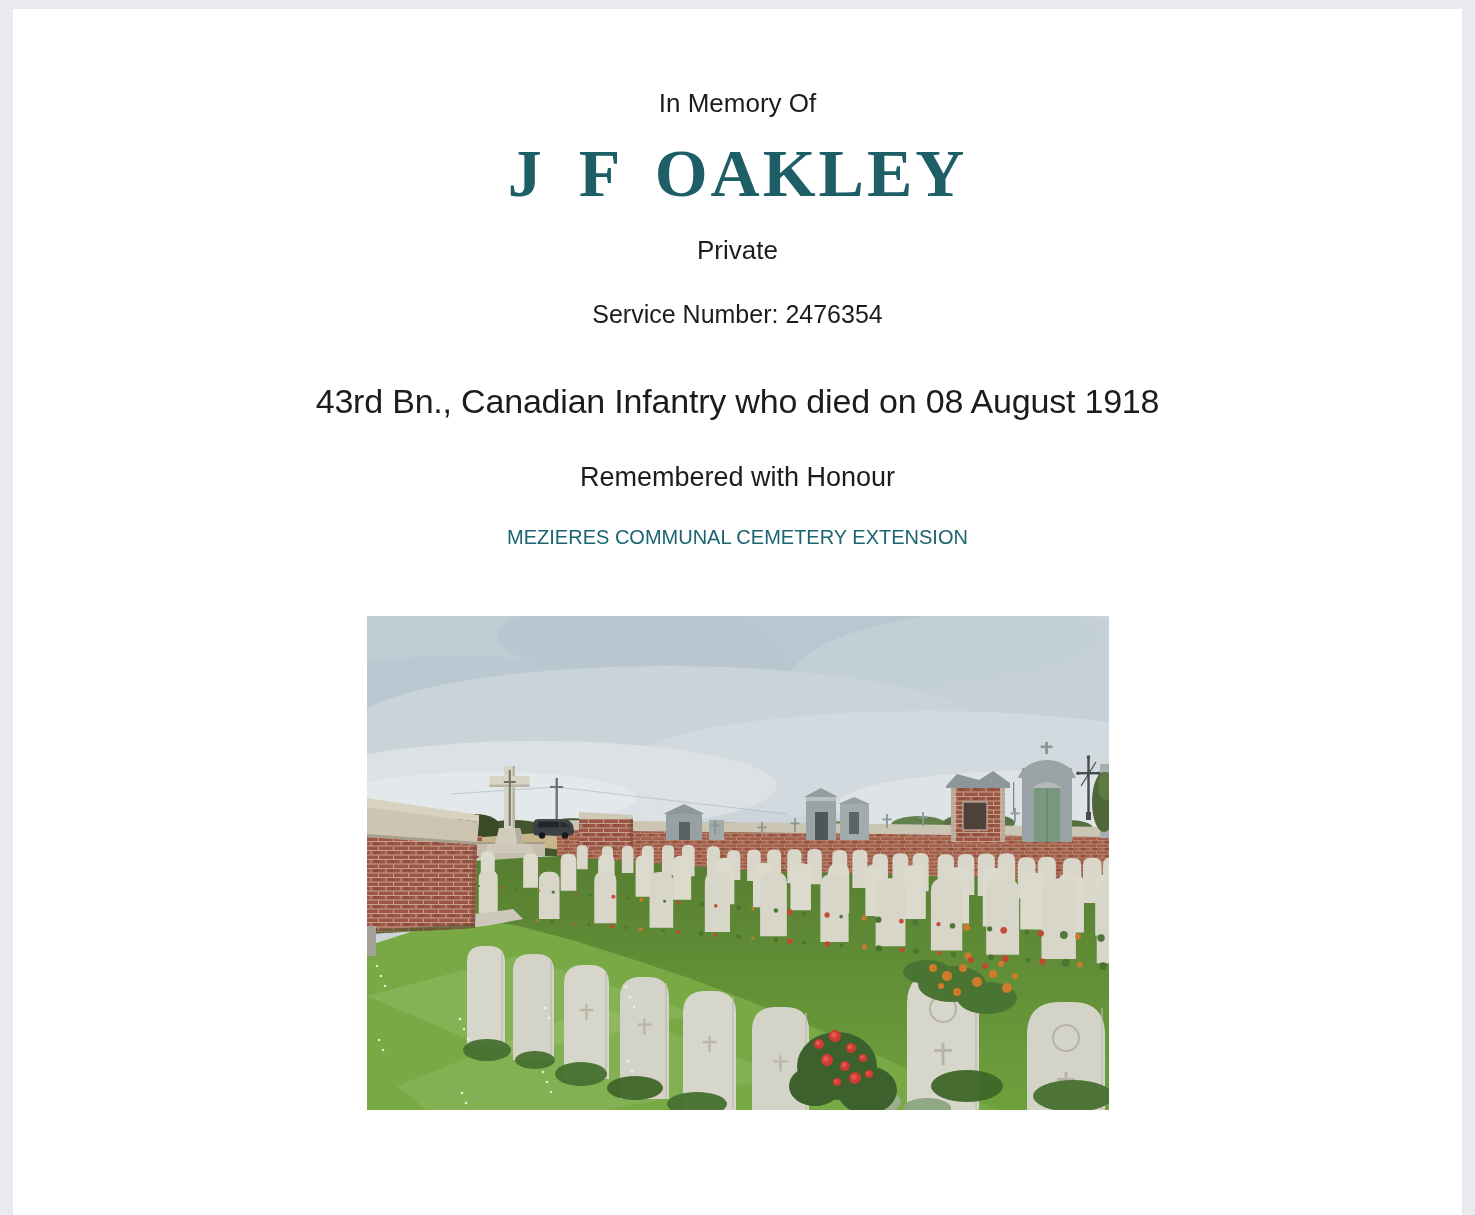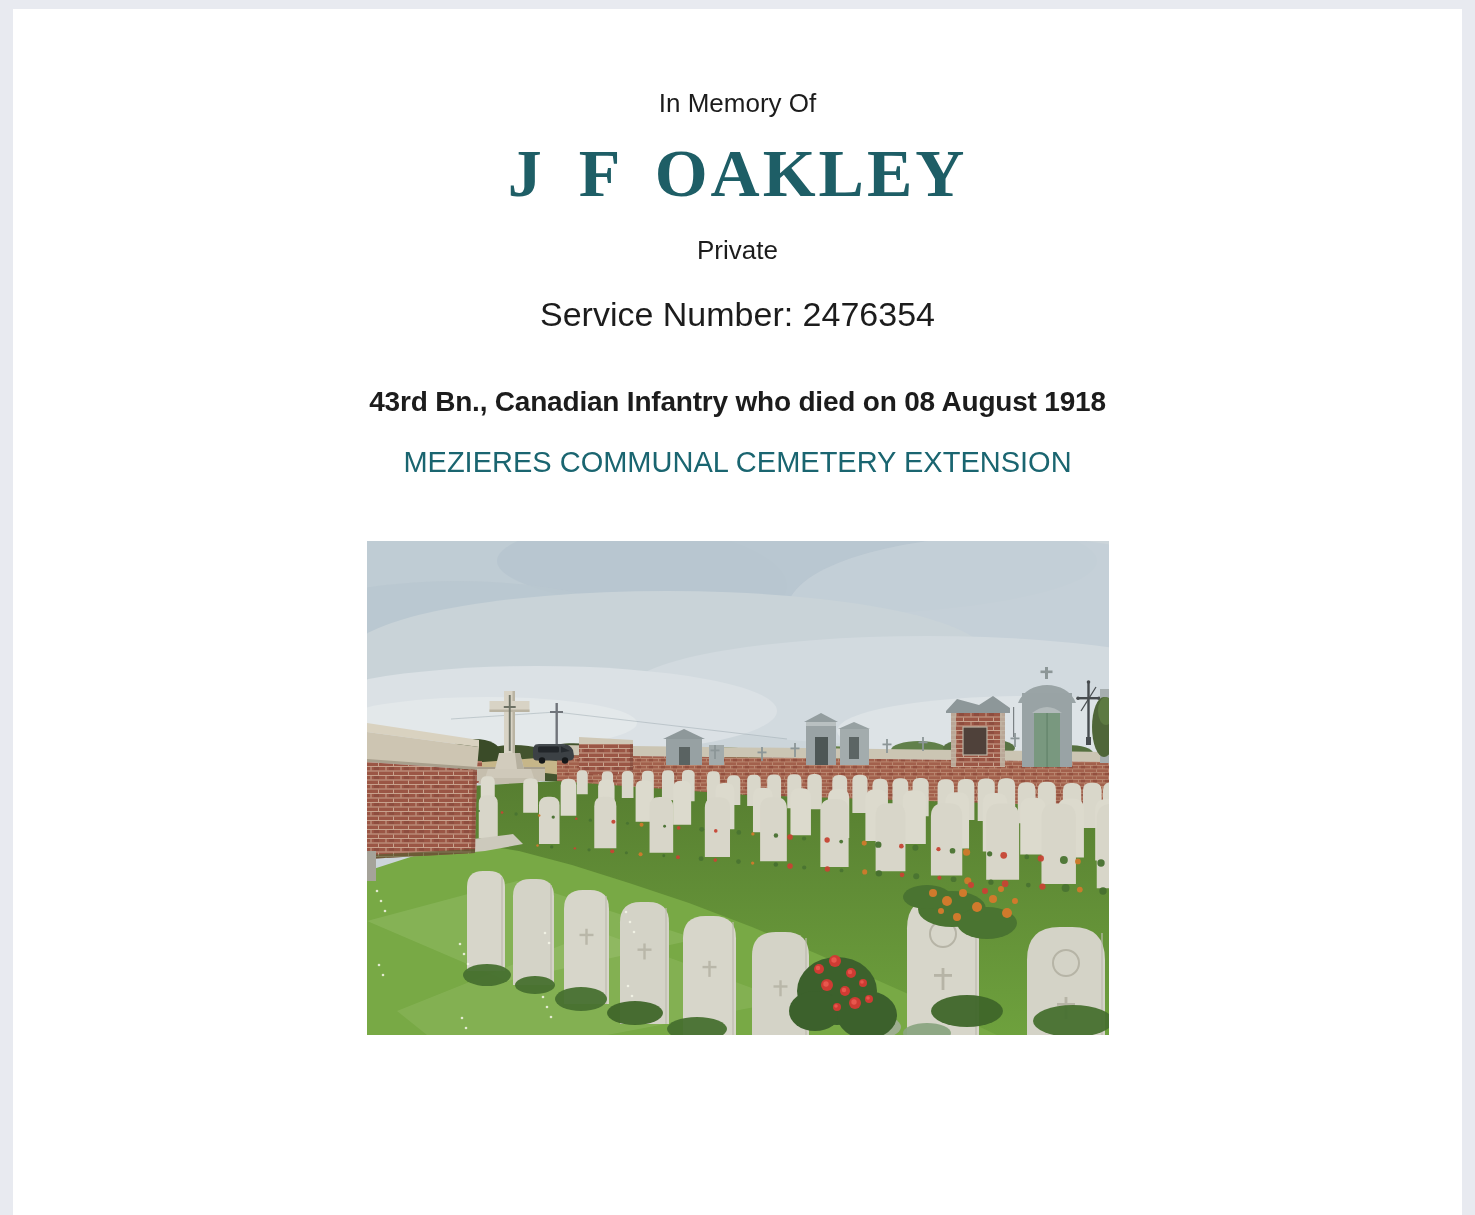--- a/index.html
+++ b/index.html
@@ -15,38 +15,39 @@
     min-height:1206px;
     overflow:hidden;
   }
   .memorial{width:100%;text-align:center;color:var(--ink);}
   .line{display:block;white-space:nowrap;}
   .l-intro   {font-size:26px;line-height:30px;margin-top:79px;}
   .l-rank    {font-size:26px;line-height:30px;margin-top:27px;}
   .l-name    {font-family:"Liberation Serif",serif;font-weight:bold;
               font-size:68px;line-height:69px;margin-top:21px;
               color:var(--teal-name);letter-spacing:3px;word-spacing:14px;}
-  .l-service {font-size:34px;line-height:29px;margin-top:35px;}
-  .l-unit    {font-size:28px;line-height:33px;margin-top:56px;letter-spacing:-0.2px;font-weight:bold;}
+  .l-service {font-size:25px;line-height:29px;margin-top:35px;}
+  .l-unit    {font-size:34px;line-height:33px;margin-top:56px;letter-spacing:-0.2px;}
   .l-honour  {font-size:27px;line-height:31px;margin-top:44px;}
-  .l-cemetery{font-size:29px;line-height:33px;margin-top:28px;color:var(--teal-cem);}
+  .l-cemetery{font-size:20px;line-height:33px;margin-top:28px;color:var(--teal-cem);}
   .l-grave   {font-size:24px;line-height:27px;margin-top:26px;}
   .photo{width:742px;height:494px;margin:62px auto 0;display:block;}
   .photo svg{display:block;width:742px;height:494px;}
 </style>
 </head>
 <body>
 
 <div class="page">
   <div class="memorial">
     <span class="line l-intro">In Memory Of</span>
     <span class="line l-name">J F OAKLEY</span>
     <span class="line l-rank">Private</span>
     <span class="line l-service">Service Number: 2476354</span>
     <span class="line l-unit">43rd Bn., Canadian Infantry who died on 08 August 1918</span>
+    <span class="line l-honour">Remembered with Honour</span>
     <span class="line l-cemetery">MEZIERES COMMUNAL CEMETERY EXTENSION</span>
   </div>
 
   <div class="photo">
     <svg id="photo-svg" viewBox="0 0 742 494" role="img" xmlns="http://www.w3.org/2000/svg" aria-label="Colour photograph of Mezieres Communal Cemetery Extension: curved rows of white Commonwealth headstones with red and orange flowers, a stone Cross of Sacrifice, red brick walls and French family mausoleums under an overcast grey sky">
       <defs>
         <linearGradient id="gg" x1="0" y1="0" x2="0" y2="1">
           <stop offset="0" stop-color="#577e31"></stop>
             <stop offset="1" stop-color="#6ea13d"></stop>
         </linearGradient>

